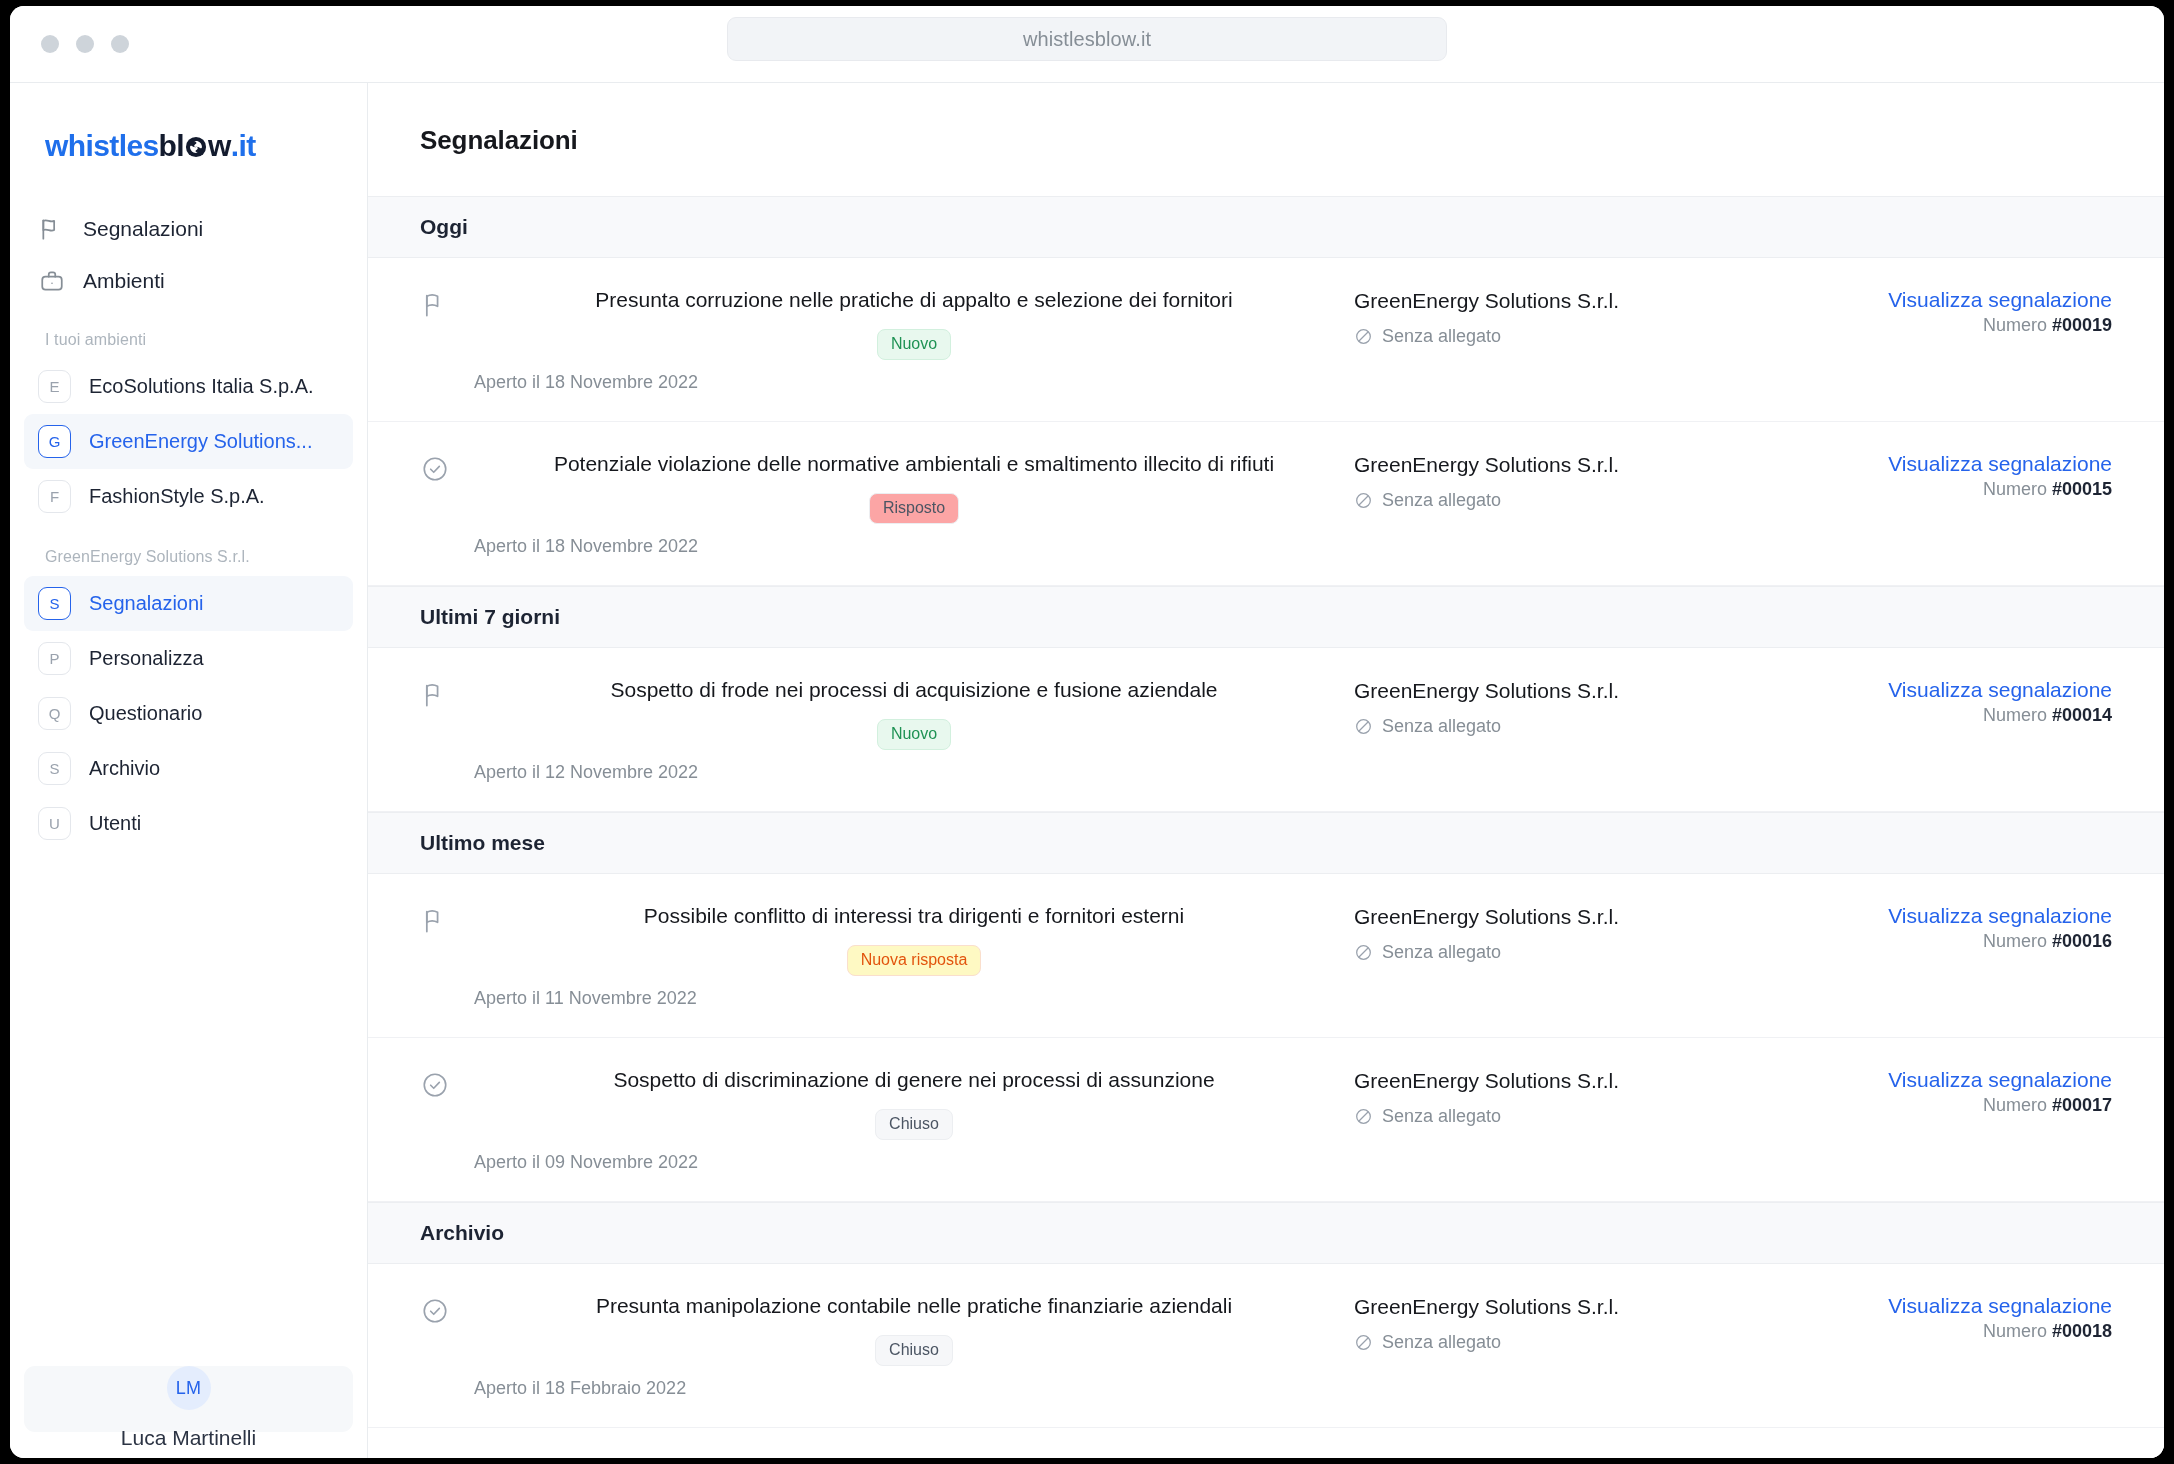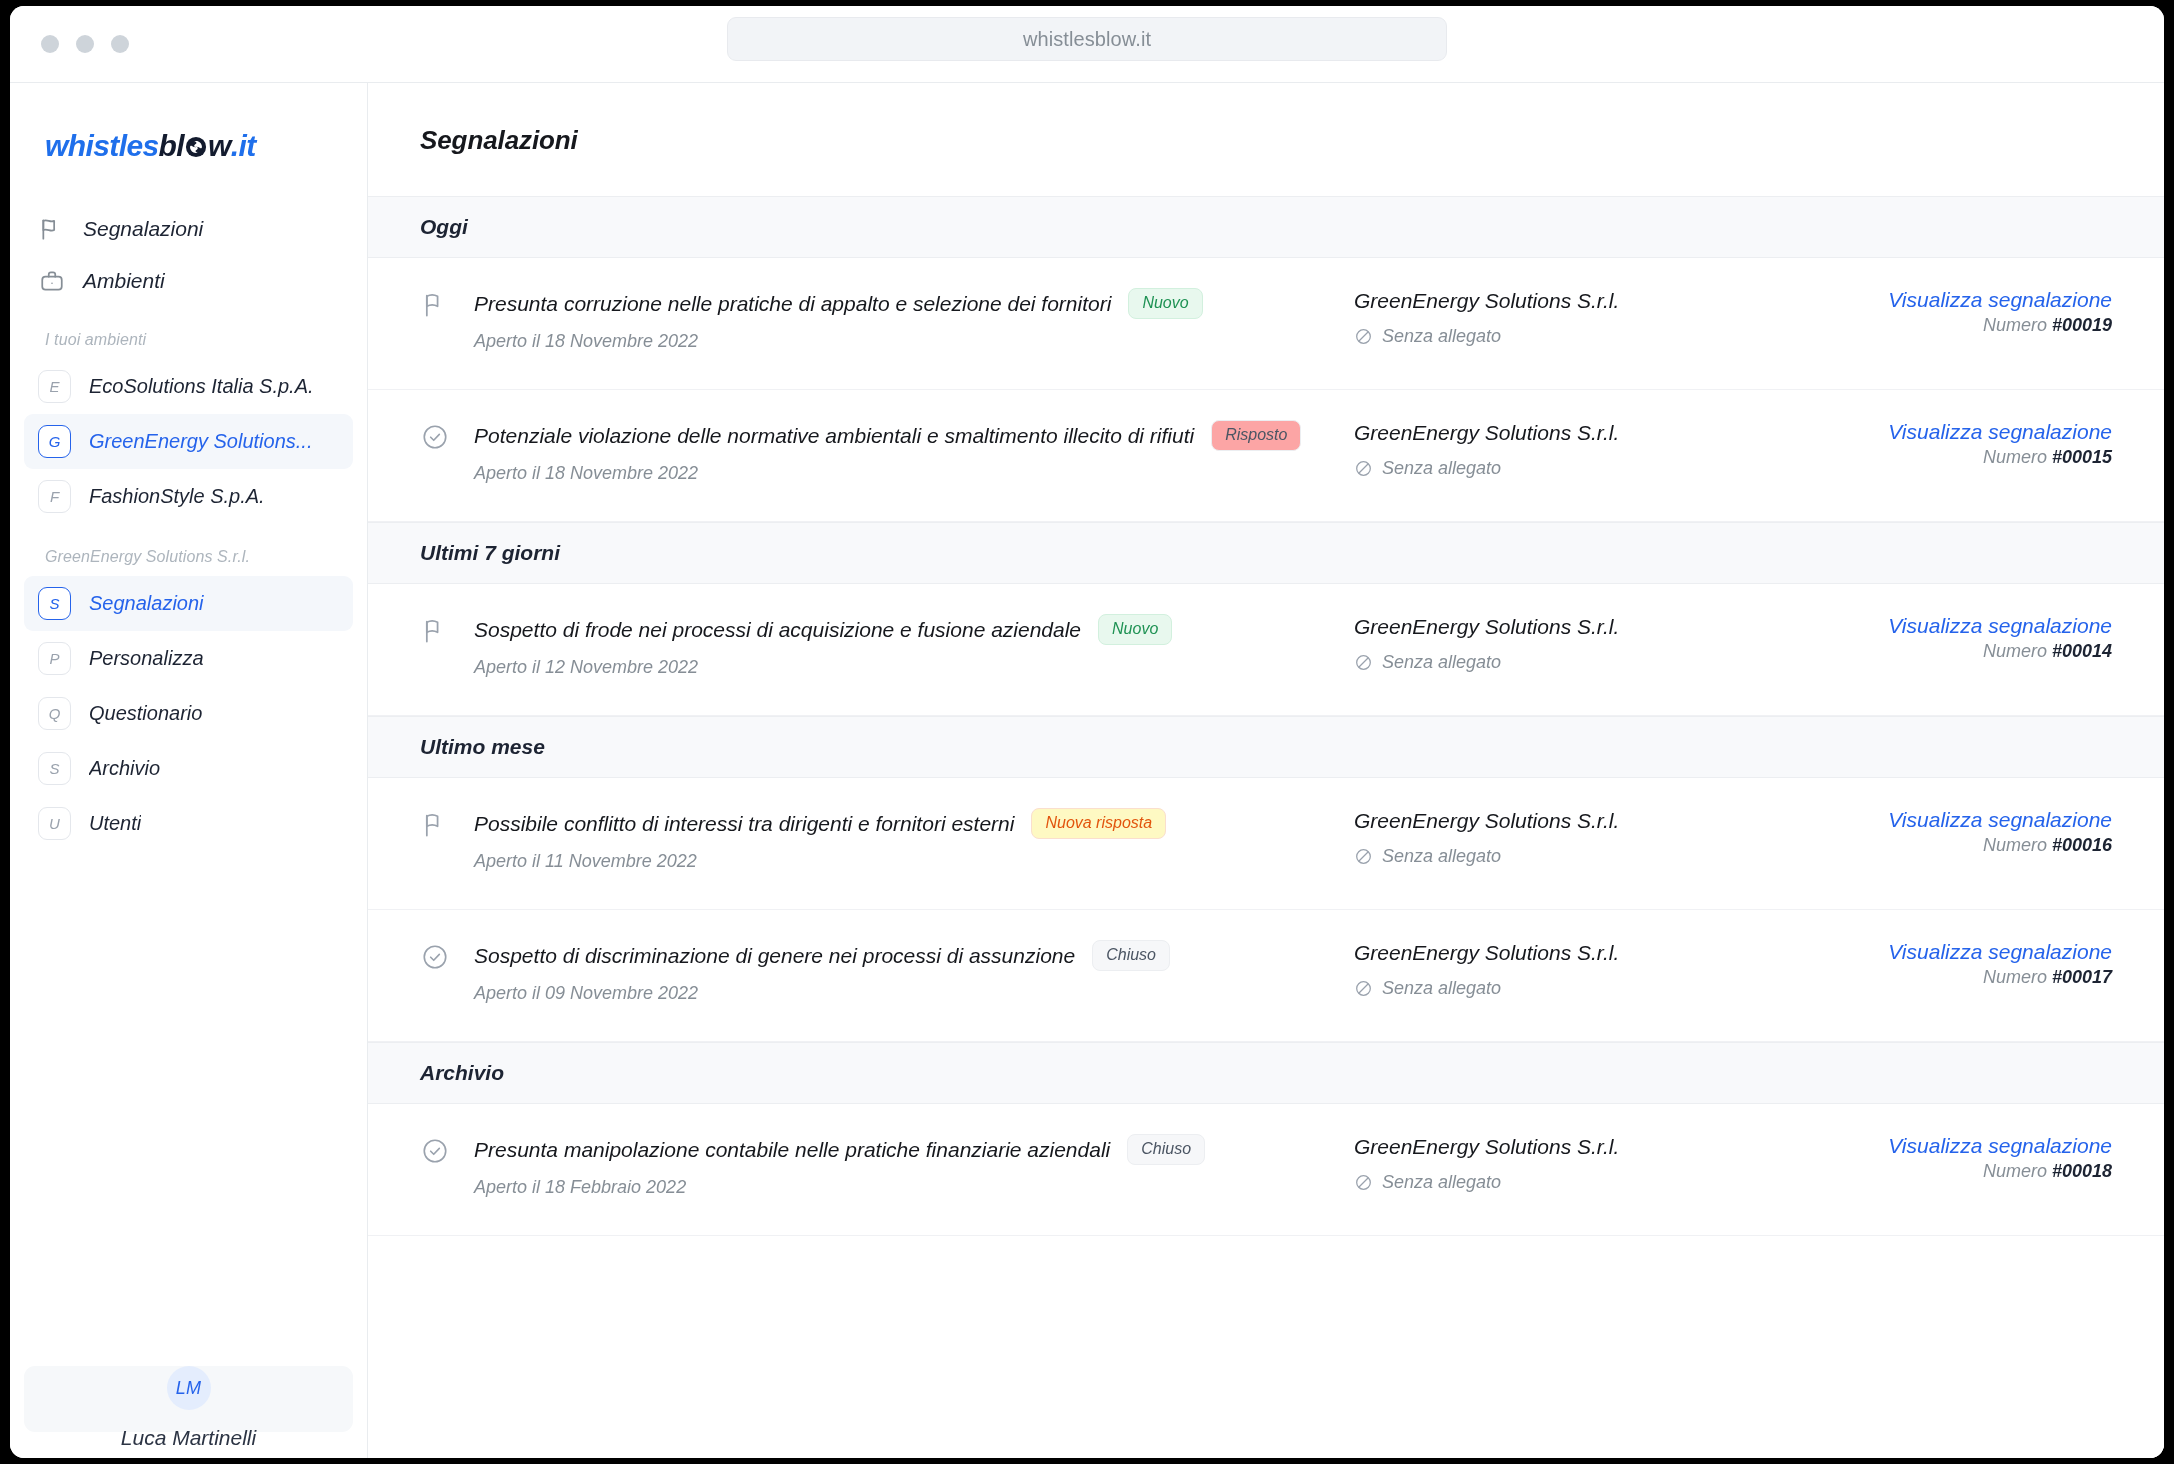--- a/index.html
+++ b/index.html
@@ -62,21 +62,20 @@
     font-size: 20px;
     color: #868e96;
     letter-spacing: 0.1px;
   }
 
   .app-body {
     flex: 1 1 auto;
     display: flex;
     min-height: 0;
     border-top: 1px solid #e9ecef;
-    font-style: italic;
   }
 
   
   .sidebar {
     width: 358px;
     flex: 0 0 358px;
     background: #ffffff;
     border-right: 1px solid #e9ecef;
     display: flex;
     flex-direction: column;
@@ -257,20 +256,21 @@
   .row-main {
     flex: 1 1 auto;
     min-width: 0;
     padding-left: 24px;
   }
   .row-title-line {
     display: flex;
     align-items: center;
     gap: 17px;
     flex-wrap: nowrap;
+    flex-direction: column;
   }
   .row-title {
     font-size: 21px;
     color: #16181d;
     font-weight: 500;
     white-space: nowrap;
   }
   .row-sub {
     margin-top: 12px;
     font-size: 18px;

